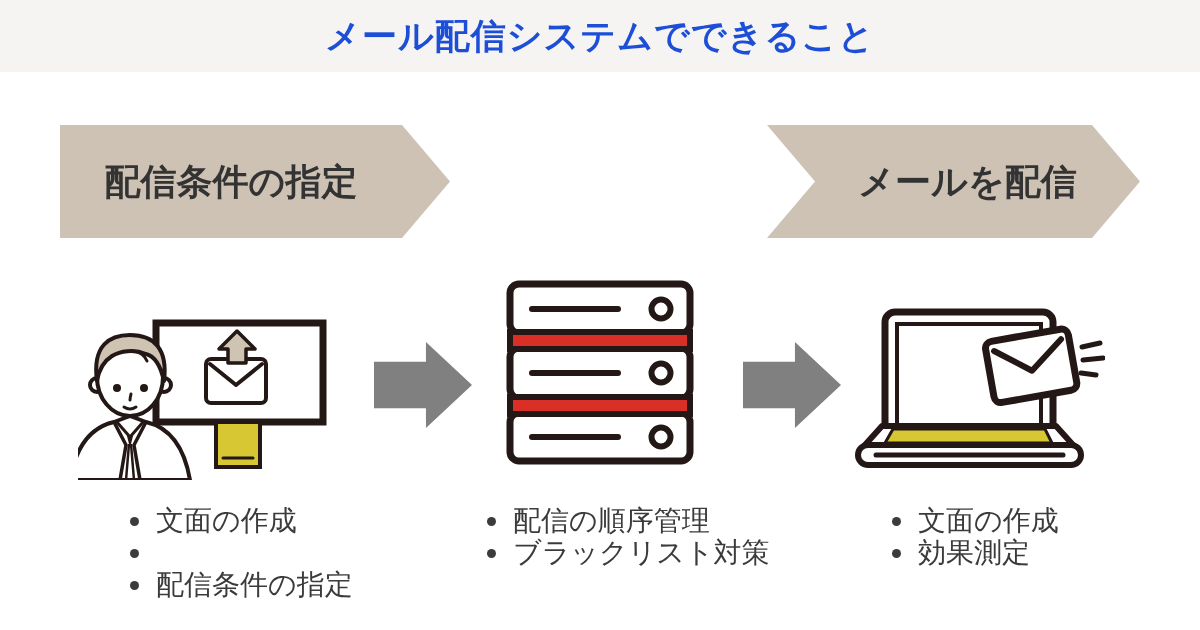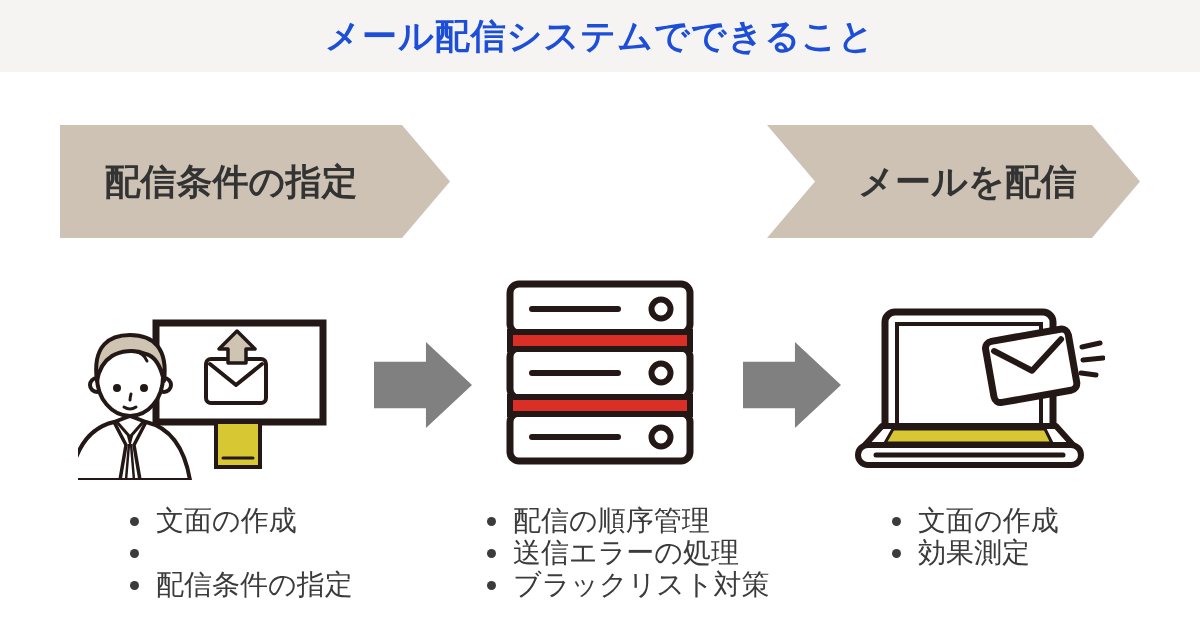--- a/index.html
+++ b/index.html
@@ -189,24 +189,20 @@
     </li>
   </ul>
 
   <ul class="step-list list-2">
     <li class="step-item">
       <span class="bullet"></span>
       <span>配信の順序管理</span>
     </li>
     <li class="step-item">
       <span class="bullet"></span>
-      <span>送信エラーの処理</span>
-    </li>
-    <li class="step-item">
-      <span class="bullet"></span>
       <span>ブラックリスト対策</span>
     </li>
   </ul>
 
   <ul class="step-list list-3">
     <li class="step-item">
       <span class="bullet"></span>
       <span>文面の作成</span>
     </li>
     <li class="step-item">

